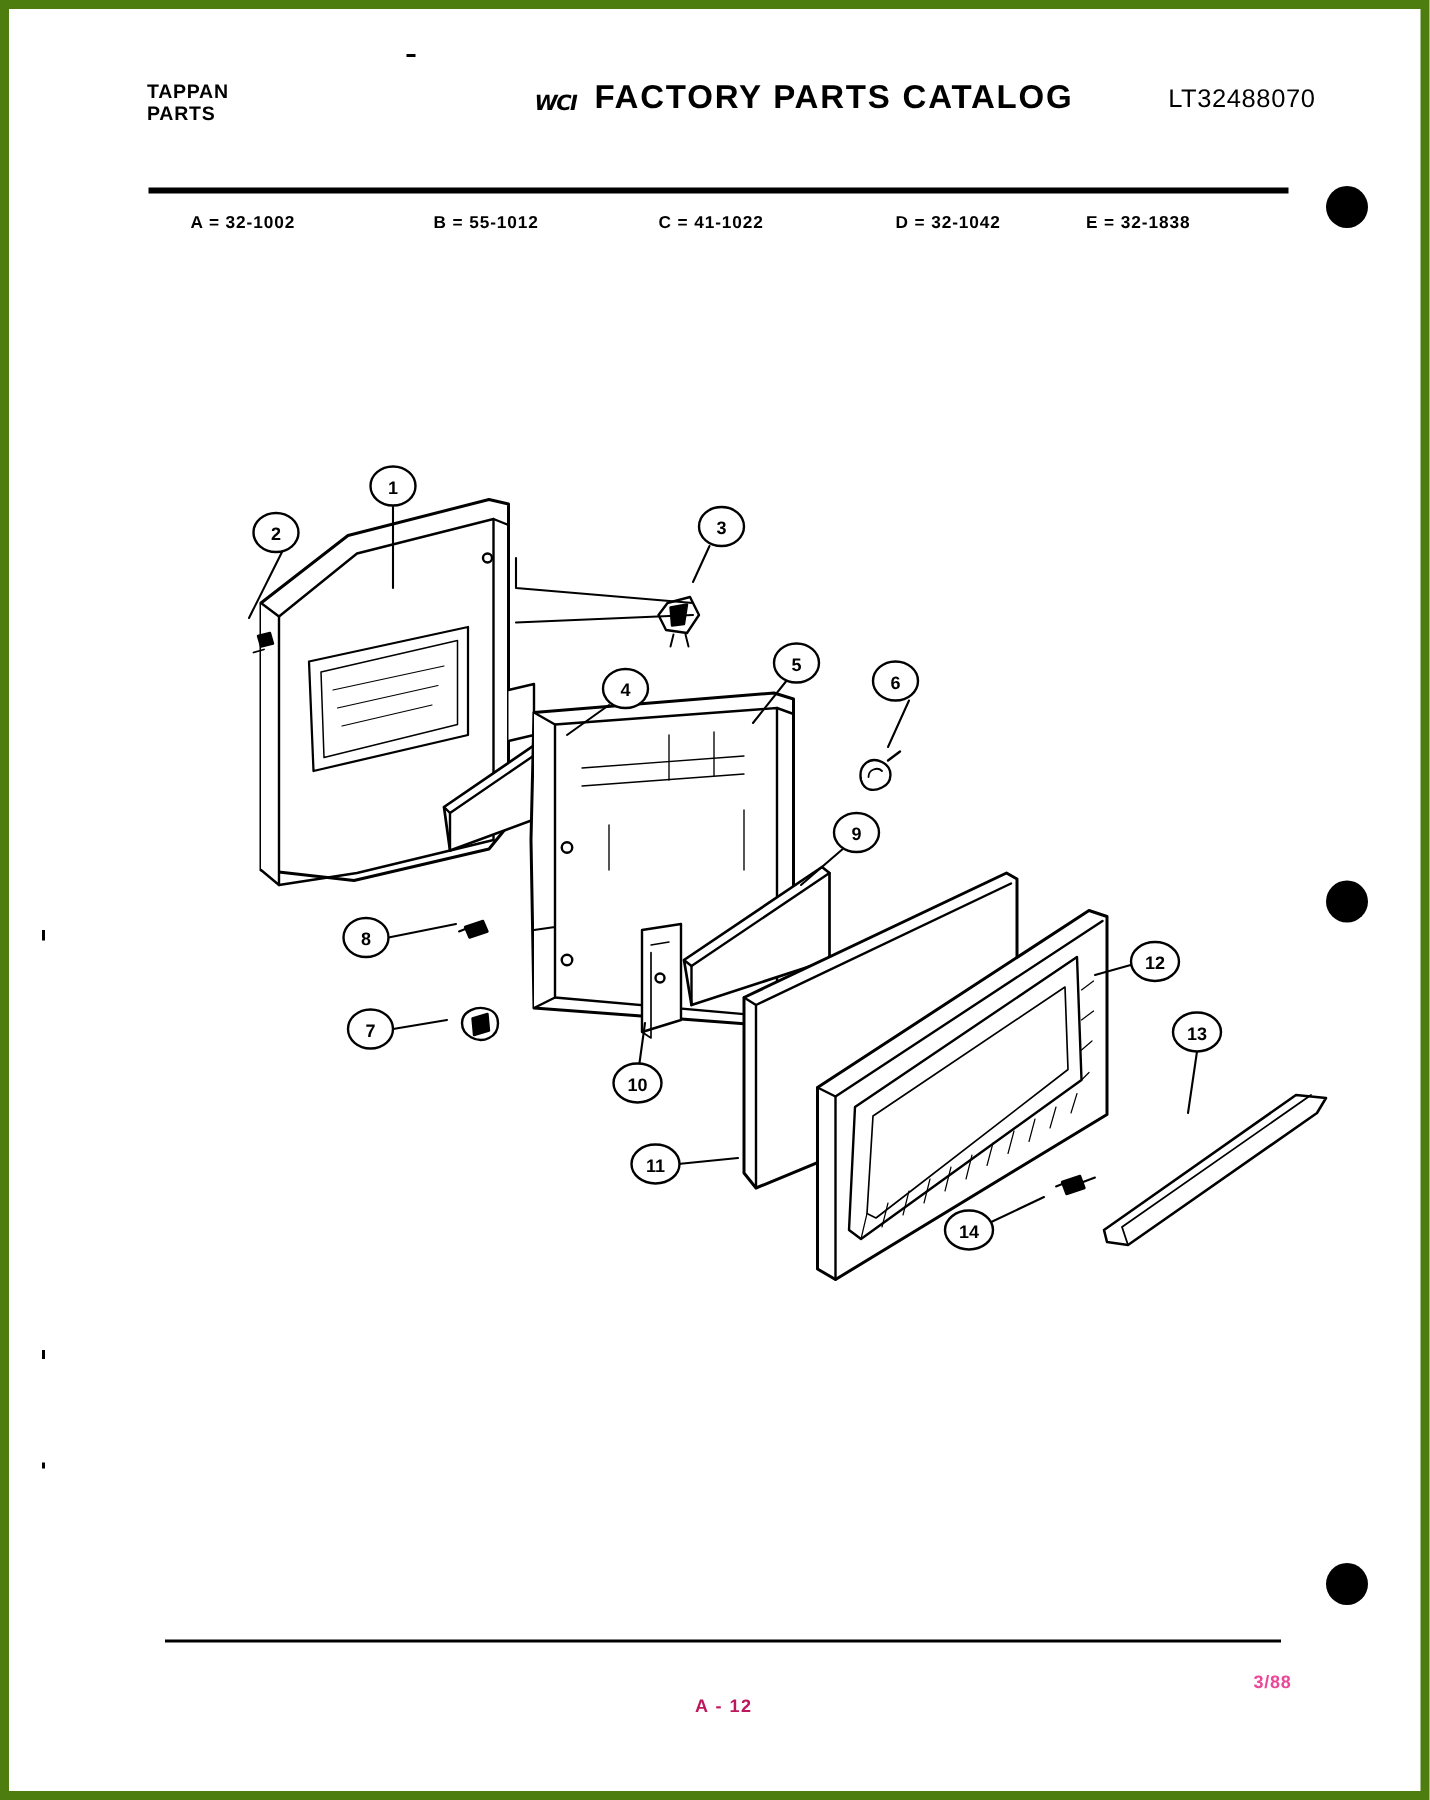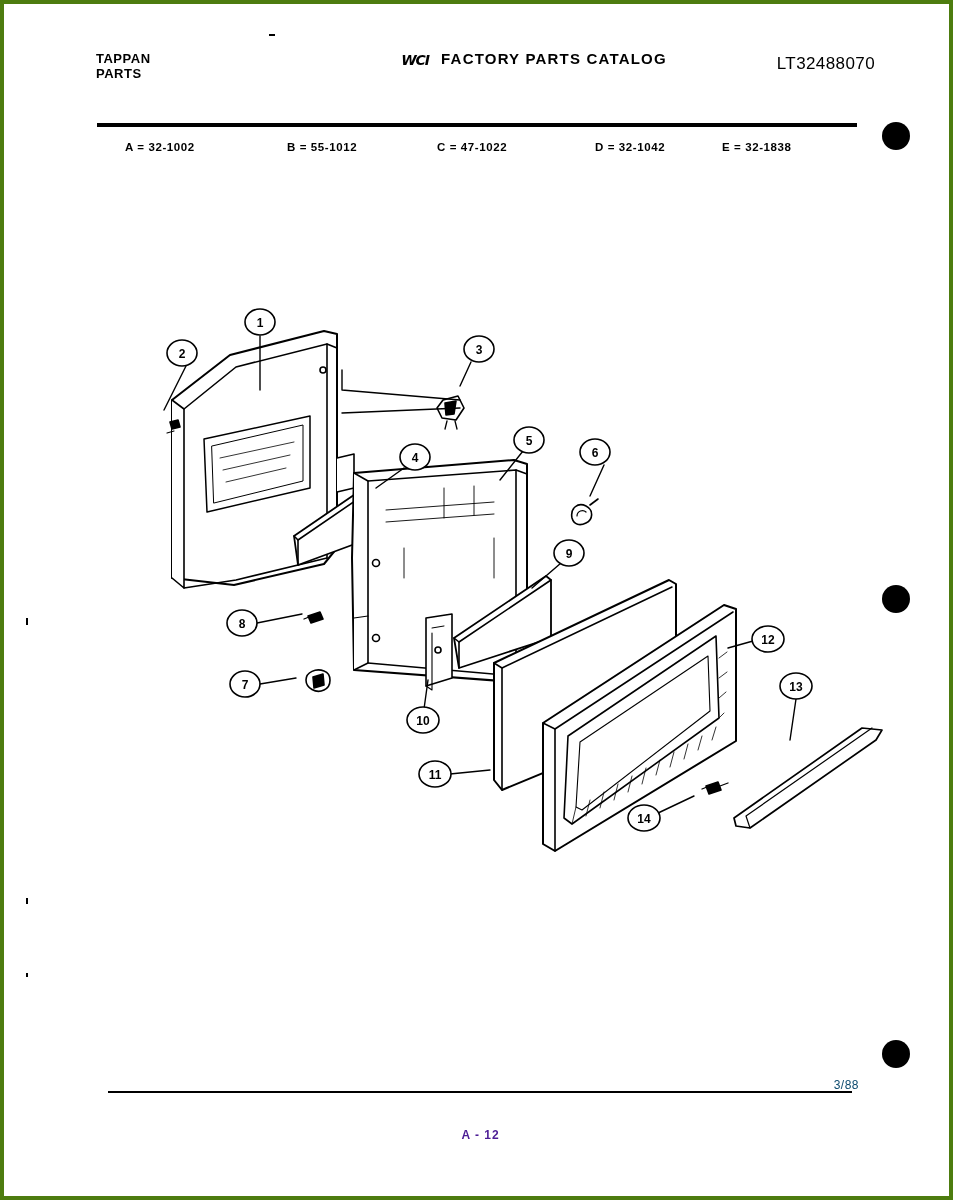--- a/index.html
+++ b/index.html
@@ -11,21 +11,21 @@
     width: 953px; height: 1200px;
     font-family: "Liberation Sans", sans-serif;
     position: relative;
     overflow: hidden;
   }
   
   .page-frame {
     position: absolute;
     left: 0; top: 0;
     width: 953px; height: 1200px;
-    border: 4px solid #4d7c0f;
+    border: 6px solid #4d7c0f;
     background: #fff;
   }
   .page-inner {
     position: absolute;
     left: 20px; top: 14px;
     width: 913px; height: 1172px;
     background: #fff;
     overflow: hidden;
   }
 
@@ -49,21 +49,21 @@
   .catalog-title .wci {
     font-family: "DejaVu Sans", sans-serif;
     font-weight: bold;
     font-style: italic;
     font-size: 14px;
     letter-spacing: -1px;
     vertical-align: -1px;
   }
   .catalog-title .fpc {
     font-weight: bold;
-    font-size: 15px;
+    font-size: 22px;
     letter-spacing: 1.2px;
     margin-left: 12px;
   }
   .doc-code {
     position: absolute;
     right: 62px; top: 36px;
     font-size: 17px;
     letter-spacing: 0.4px;
     color: #000;
   }
@@ -113,28 +113,29 @@
     background: #000;
   }
   .page-no {
     position: absolute;
     left: 0; top: 1110px;
     width: 913px;
     text-align: center;
     font-size: 12px;
     font-weight: bold;
     letter-spacing: 1px;
-    color: #4c1d95;
+    color: #be185d;
   }
   .rev-no {
     position: absolute;
-    right: 78px; top: 1060px;
+    right: 78px; top: 1094px;
     font-size: 12px;
     letter-spacing: 0.5px;
-    color: #0c4a6e;
+    color: #ec4899;
+    font-weight: bold;
   }
 
   
   .diagram {
     position: absolute;
     left: 0; top: 0;
     width: 913px; height: 1172px;
   }
   .diagram svg { display: block; }
 
@@ -155,21 +156,21 @@
       <span class="wci">WCI</span><span class="fpc">FACTORY PARTS CATALOG</span>
     </div>
 
     <div class="doc-code">LT32488070</div>
 
     <div class="rule"></div>
 
     <div class="model-row">
       <span class="m" style="left:28px">A = 32-1002</span>
       <span class="m" style="left:190px">B = 55-1012</span>
-      <span class="m" style="left:340px">C = 47-1022</span>
+      <span class="m" style="left:340px">C = 41-1022</span>
       <span class="m" style="left:498px">D = 32-1042</span>
       <span class="m" style="left:625px">E = 32-1838</span>
     </div>
 
     <div class="hole h1"></div>
     <div class="hole h2"></div>
     <div class="hole h3"></div>
 
     <div class="tick" style="left:245px;top:16px;width:6px;height:2px;"></div>
     <div class="tick" style="left:2px;top:600px;width:2px;height:7px;"></div>

